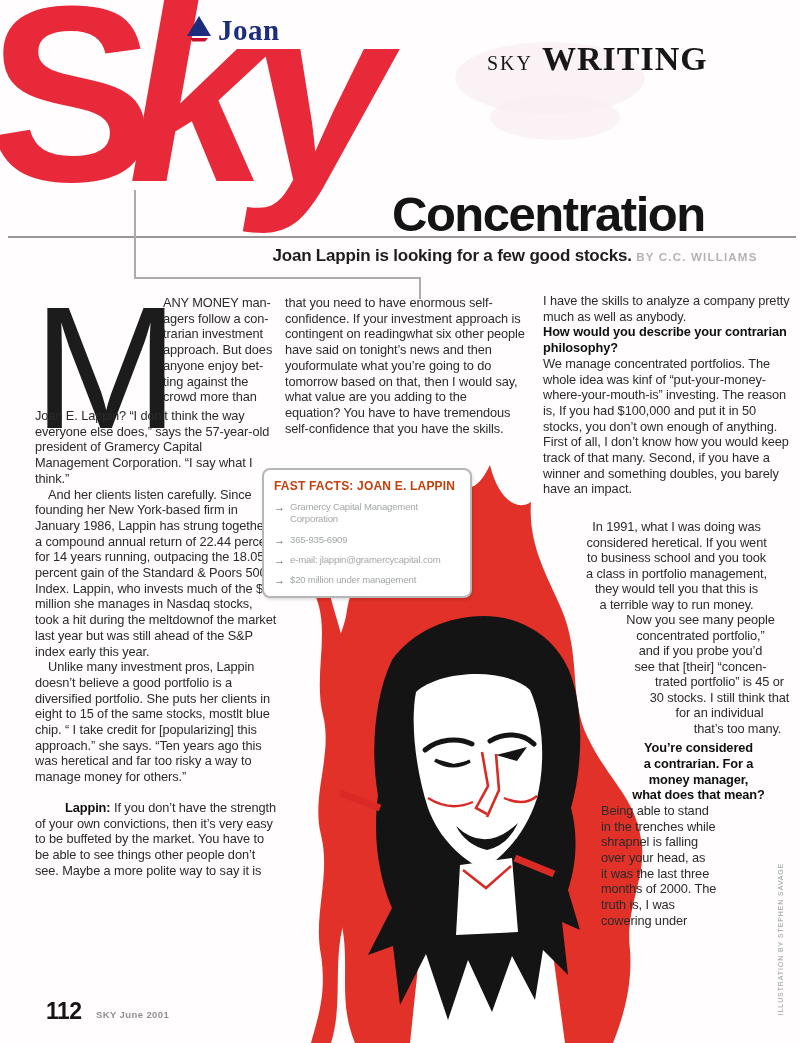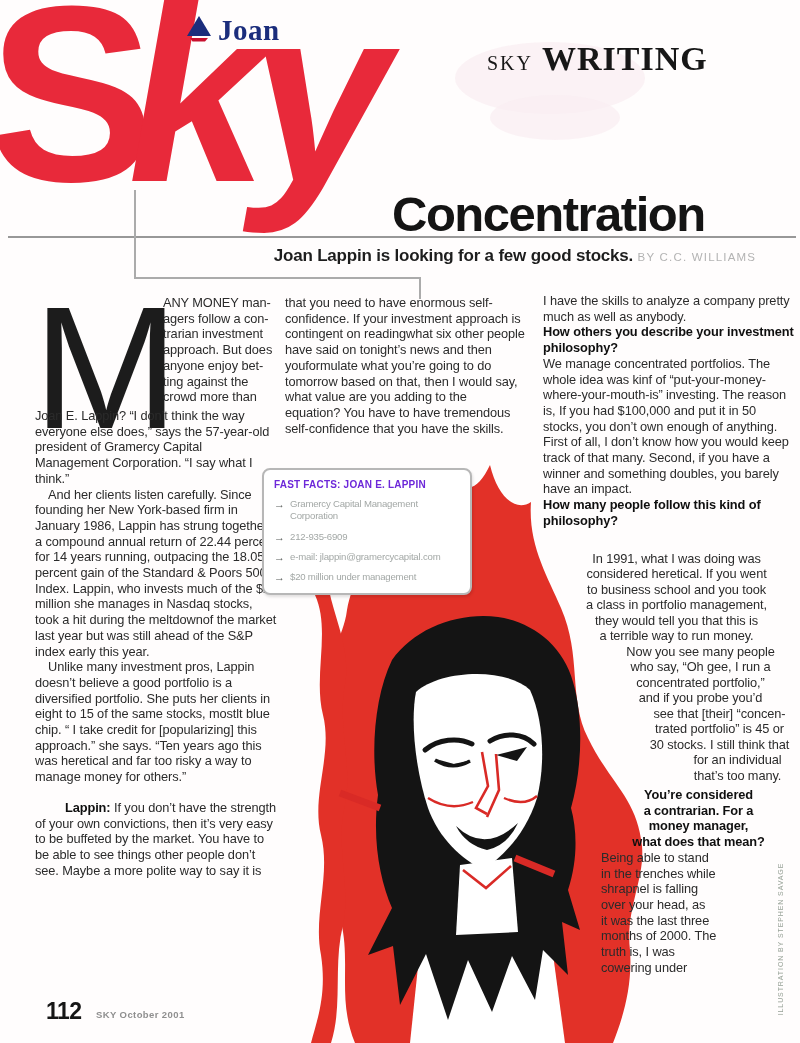--- a/index.html
+++ b/index.html
@@ -17,21 +17,21 @@
             letter-spacing:.5px;}
   #section-header{left:487px;top:40px;display:flex;align-items:baseline;gap:9px;
             font-family:"Liberation Serif",serif;color:#171717;z-index:4;}
   #section-header .sec-small{font-size:20px;letter-spacing:2px;}
   #section-header .sec-large{font-size:34px;font-weight:bold;letter-spacing:1px;}
   #article-title{left:392px;top:186px;font-size:49px;font-weight:bold;letter-spacing:-1.5px;
             color:#141414;z-index:2;}
   .rule{position:absolute;background:#989898;z-index:1;}
   #byline{left:250px;top:246px;width:530px;text-align:center;z-index:2;white-space:nowrap;}
   #byline .byline-main{font-size:17px;font-weight:bold;color:#1d1d1d;letter-spacing:-.2px;}
-  #byline .byline-author{font-size:11.5px;color:#b3b3b3;letter-spacing:1.2px;font-weight:normal;}
+  #byline .byline-author{font-size:11.5px;color:#b3b3b3;letter-spacing:1.2px;font-weight:bold;}
 
   
   .bodytext{font-size:12.8px;line-height:15.7px;letter-spacing:-0.1px;color:#2b2b2b;}
   .bodytext p{margin:0;}
   .bodytext .indent{text-indent:13px;}
   .qbold{font-weight:bold;color:#0f0f0f;margin-left:30px;}
   #dropcap{left:33px;top:280px;font-size:175px;line-height:1;font-weight:400;color:#1c1c1c;z-index:2;}
   #dropcap-lines{left:163px;top:295px;width:120px;z-index:2;}
   #col1{left:35px;top:408px;width:243px;z-index:2;}
   #col1 .gap{height:15px;}
@@ -40,21 +40,21 @@
   #a2-lines{margin-top:22px;line-height:15.5px;text-align:center;padding-left:14px;}
   #a2-lines div:nth-child(n+7){padding-left:48px;}
   #a2-lines div:nth-child(n+11){padding-left:86px;text-align:center;}
   #a2-lines div:nth-child(n+14){padding-left:122px;}
   #q3-lines{margin-top:4px;margin-left:58px;width:195px;text-align:center;font-weight:bold;color:#0f0f0f;}
   #a3-lines{margin-left:58px;width:195px;text-align:left;}
 
   
   #fast-facts{left:262px;top:468px;width:190px;background:#ffffff;border:2px solid #b7b7b7;
         border-radius:8px;padding:9px 6px 10px 10px;z-index:5;box-shadow:1px 2px 3px rgba(0,0,0,.12);}
-  #fast-facts .ff-title{font-size:10px;font-weight:bold;color:#6d28d9;letter-spacing:.2px;}
+  #fast-facts .ff-title{font-size:12px;font-weight:bold;color:#c2410c;letter-spacing:.2px;}
   #fast-facts .ff-row{display:flex;gap:5px;margin-top:8px;align-items:flex-start;}
   #fast-facts .ff-arrow{color:#565b58;font-weight:bold;font-size:11px;line-height:12px;flex:0 0 auto;}
   #fast-facts .ff-text{font-size:9.6px;line-height:12.3px;color:#a3a8a6;letter-spacing:-.2px;}
 
   
   #illustration{left:295px;top:460px;z-index:2;}
 
   
   #footer-num{left:46px;top:998px;font-size:23px;font-weight:bold;color:#161616;letter-spacing:-.5px;z-index:2;}
   #footer-issue{left:96px;top:1009px;font-size:9.5px;font-weight:bold;color:#8f8f8f;letter-spacing:.4px;z-index:2;}
@@ -177,46 +177,44 @@
   </div>
 
   <div class="abs" id="fast-facts">
     <div class="ff-title">FAST FACTS: JOAN E. LAPPIN</div>
     <div class="ff-row">
       <span class="ff-arrow">→</span>
       <span class="ff-text">Gramercy Capital Management Corporation</span>
     </div>
     <div class="ff-row">
       <span class="ff-arrow">→</span>
-      <span class="ff-text">212-935-6909</span>
+      <span class="ff-text">365-935-6909</span>
     </div>
     <div class="ff-row">
       <span class="ff-arrow">→</span>
       <span class="ff-text">e-mail: jlappin@gramercycapital.com</span>
     </div>
     <div class="ff-row">
       <span class="ff-arrow">→</span>
       <span class="ff-text">$20 million under management</span>
     </div>
   </div>
 
   <div class="abs bodytext" id="col3">
     <p>I have the skills to analyze a company pretty much as well as anybody.</p>
-    <p class="qbold">How others you describe your investment philosophy?</p>
+    <p class="qbold">How would you describe your contrarian philosophy?</p>
     <p>We manage concentrated portfolios. The whole idea was kinf of “put-your-money-where-your-mouth-is” investing. The reason is, If you had $100,000 and put it in 50 stocks,  you don’t own enough of anything. First of all, I don’t know how you would keep track of that many. Second, if you have a winner and something doubles, you barely have an impact.</p>
-    <p class="qbold">How many people follow this kind of philosophy?</p>
     <div id="a2-lines">
         <div>In 1991, what I was doing was</div>
         <div>considered heretical. If you went</div>
         <div>to business school and you took</div>
         <div>a class in portfolio management,</div>
         <div>they would tell you that this is</div>
         <div>a terrible way to run money.</div>
         <div>Now you see many people</div>
-        <div>who say, “Oh gee, I run a</div>
         <div>concentrated portfolio,”</div>
         <div>and if you probe you’d</div>
         <div>see that [their] “concen-</div>
         <div>trated portfolio” is 45 or</div>
         <div>30 stocks. I still think that</div>
         <div>for an individual</div>
         <div>that’s too many.</div>
       </div>
     <div id="q3-lines">
         <div>You’re considered</div>
@@ -230,17 +228,17 @@
         <div>shrapnel is falling</div>
         <div>over your head, as</div>
         <div>it was the last three</div>
         <div>months of 2000. The</div>
         <div>truth is, I was</div>
         <div>cowering under</div>
       </div>
   </div>
 
   <div class="abs" id="footer-num">112</div>
-  <div class="abs" id="footer-issue">SKY October 2001</div>
+  <div class="abs" id="footer-issue">SKY June 2001</div>
 
   <div class="abs" id="illo-credit">ILLUSTRATION BY STEPHEN SAVAGE</div>
 
 </div>
 
 </body></html>

